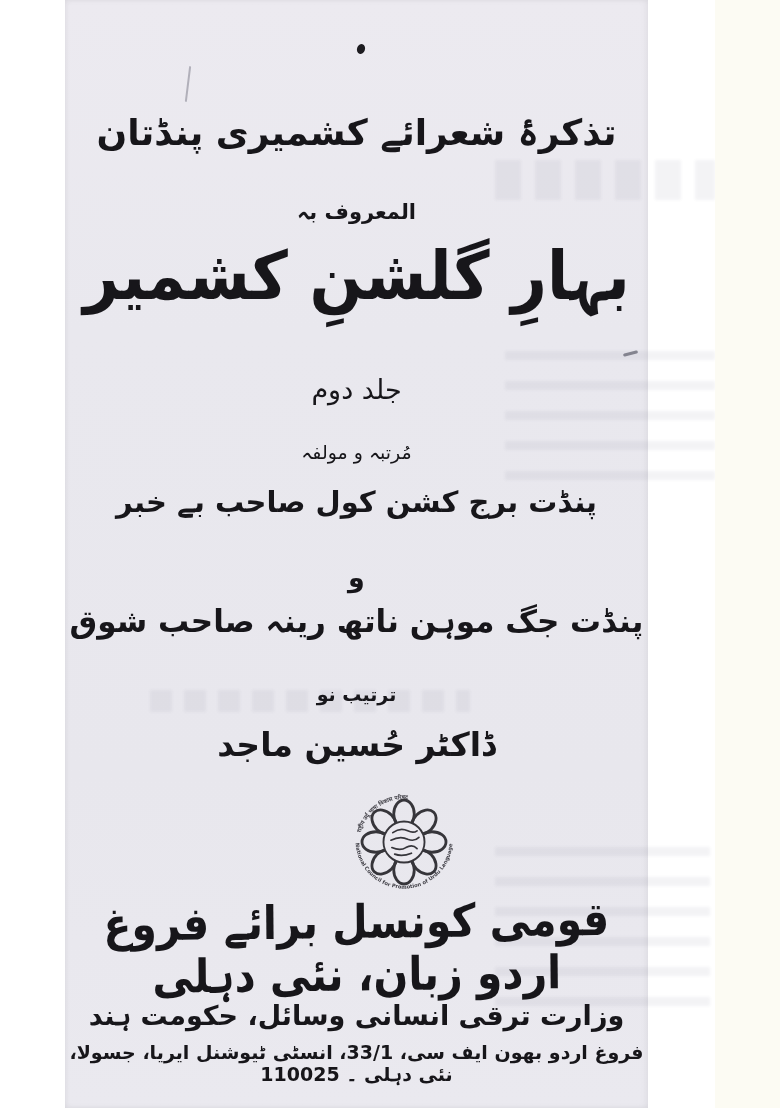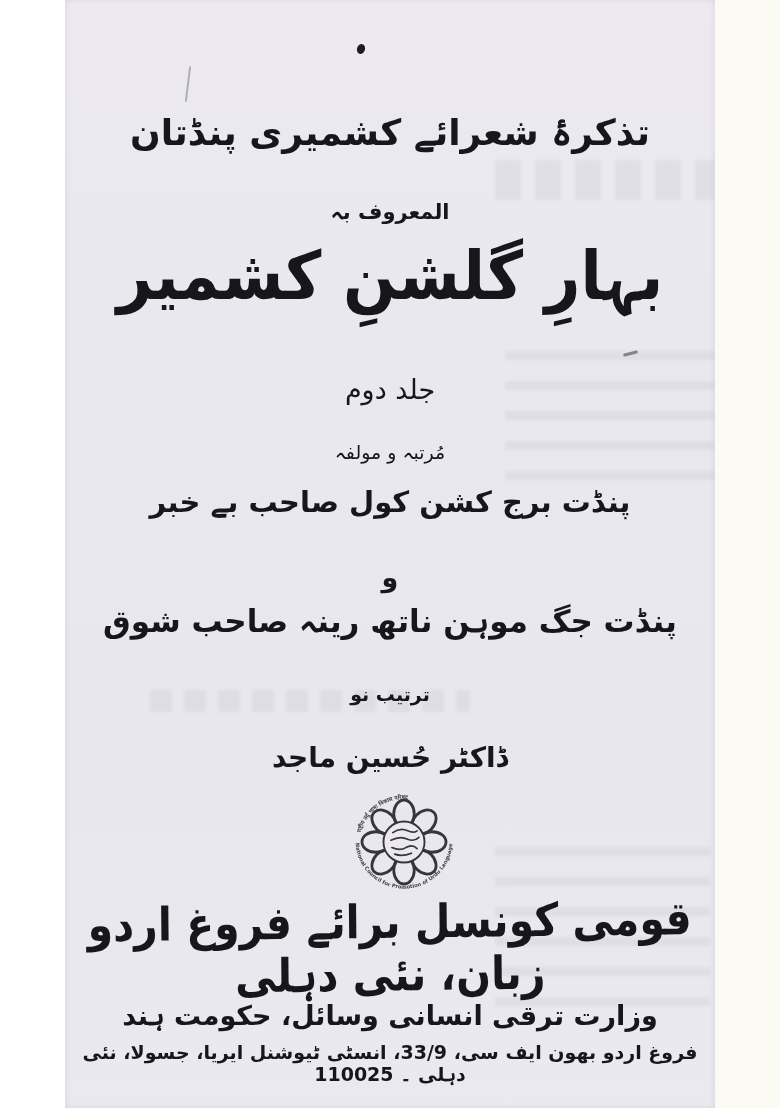--- a/index.html
+++ b/index.html
@@ -3,21 +3,21 @@
 <meta charset="utf-8">
 <style>
   html,body{margin:0;padding:0;}
   body{
     width:780px;height:1108px;position:relative;overflow:hidden;
     background:#ffffff;
     font-family:"DejaVu Sans", sans-serif;
   }
   
   .scan-page{
-    position:absolute;top:0;left:65px;width:650px;height:1108px;
+    position:absolute;top:0;left:65px;width:583px;height:1108px;
     background:linear-gradient(180deg,#eceaf0 0%,#e9e8ee 30%,#e8e7ed 70%,#eae9ef 100%);
     box-shadow:inset -2px 0 6px rgba(0,0,0,.05), inset 2px 0 5px rgba(0,0,0,.04);
   }
   .margin-right{
     position:absolute;top:0;left:715px;width:65px;height:1108px;
     background:#fcfbf3;
   }
   .txt{
     position:absolute;left:0;right:0;text-align:center;
     color:#17161a;direction:rtl;line-height:1.15;
@@ -25,21 +25,21 @@
   }
   .t-series   {top:112px;font-size:36px;font-weight:bold;letter-spacing:-1px;}
   .t-knownas  {top:200px;font-size:21px;font-weight:bold;}
   .t-title    {top:240px;font-size:62px;font-weight:bold;letter-spacing:-2px;transform:scaleY(1.08);}
   .t-volume   {top:374px;font-size:27px;font-weight:normal;}
   .t-muratteba{top:442px;font-size:19px;font-weight:normal;}
   .t-comp1    {top:486px;font-size:29px;font-weight:bold;letter-spacing:-1px;}
   .t-wa       {top:562px;font-size:27px;font-weight:bold;}
   .t-comp2    {top:604px;font-size:31px;font-weight:bold;letter-spacing:-1px;}
   .t-tartib   {top:684px;font-size:19px;font-weight:bold;}
-  .t-editor   {top:742px;font-size:28px;font-weight:bold;}
+  .t-editor   {top:726px;font-size:33px;font-weight:bold;}
   .t-council  {top:902px;font-size:41px;font-weight:bold;letter-spacing:-2px;transform:scaleY(1.12) rotate(-0.6deg);}
   .t-ministry {top:1000px;font-size:27px;font-weight:bold;}
   .t-address  {top:1042px;font-size:19px;font-weight:bold;letter-spacing:-0.5px;}
 
   
   .seal{position:absolute;top:786px;left:280px;width:118px;height:112px;}
   .seal svg{width:100%;height:100%;opacity:.88;}
 
   
   .ink-dot{
@@ -134,16 +134,16 @@
         <textPath href="#arcTop" startOffset="8%">राष्ट्रीय उर्दू भाषा विकास परिषद्</textPath>
       </text>
       <text font-size="5.6" fill="#2a2930" font-weight="bold">
         <textPath href="#arcBottom" startOffset="2%">National Council for Promotion of Urdu Language</textPath>
       </text>
     </svg>
   </div>
 
   <div class="txt t-council">قومی کونسل برائے فروغ اردو زبان، نئی دہلی</div>
   <div class="txt t-ministry">وزارت ترقی انسانی وسائل، حکومت ہند</div>
-  <div class="txt t-address">فروغ اردو بھون ایف سی، 33/9، انسٹی ٹیوشنل ایریا، جسولا، نئی دہلی ۔ 110025</div>
+  <div class="txt t-address">فروغ اردو بھون ایف سی، 33/1، انسٹی ٹیوشنل ایریا، جسولا، نئی دہلی ۔ 110025</div>
 </div>
 
 <div class="margin-right"></div>
 
 </body></html>

